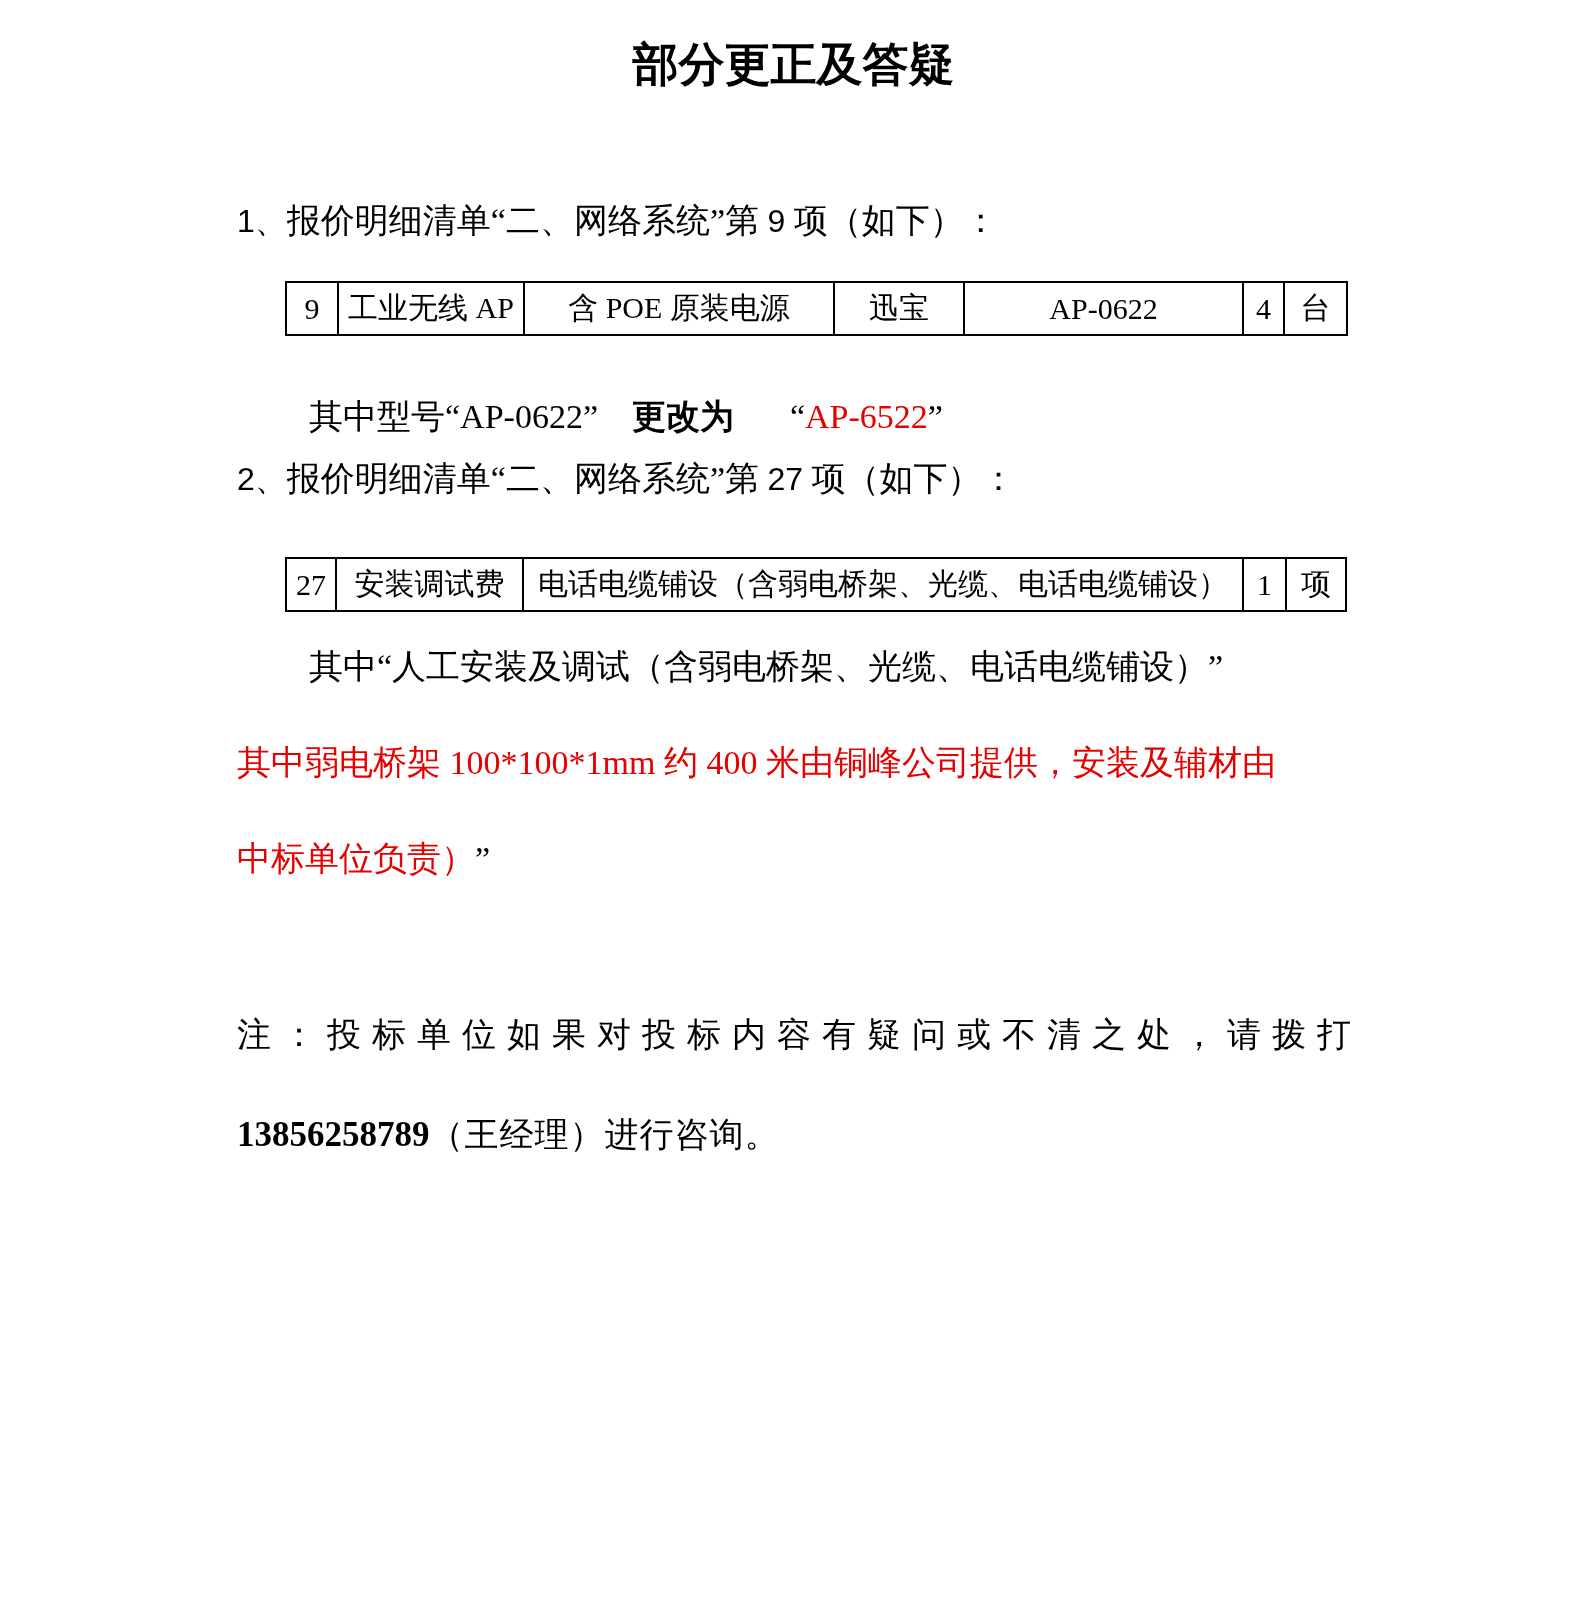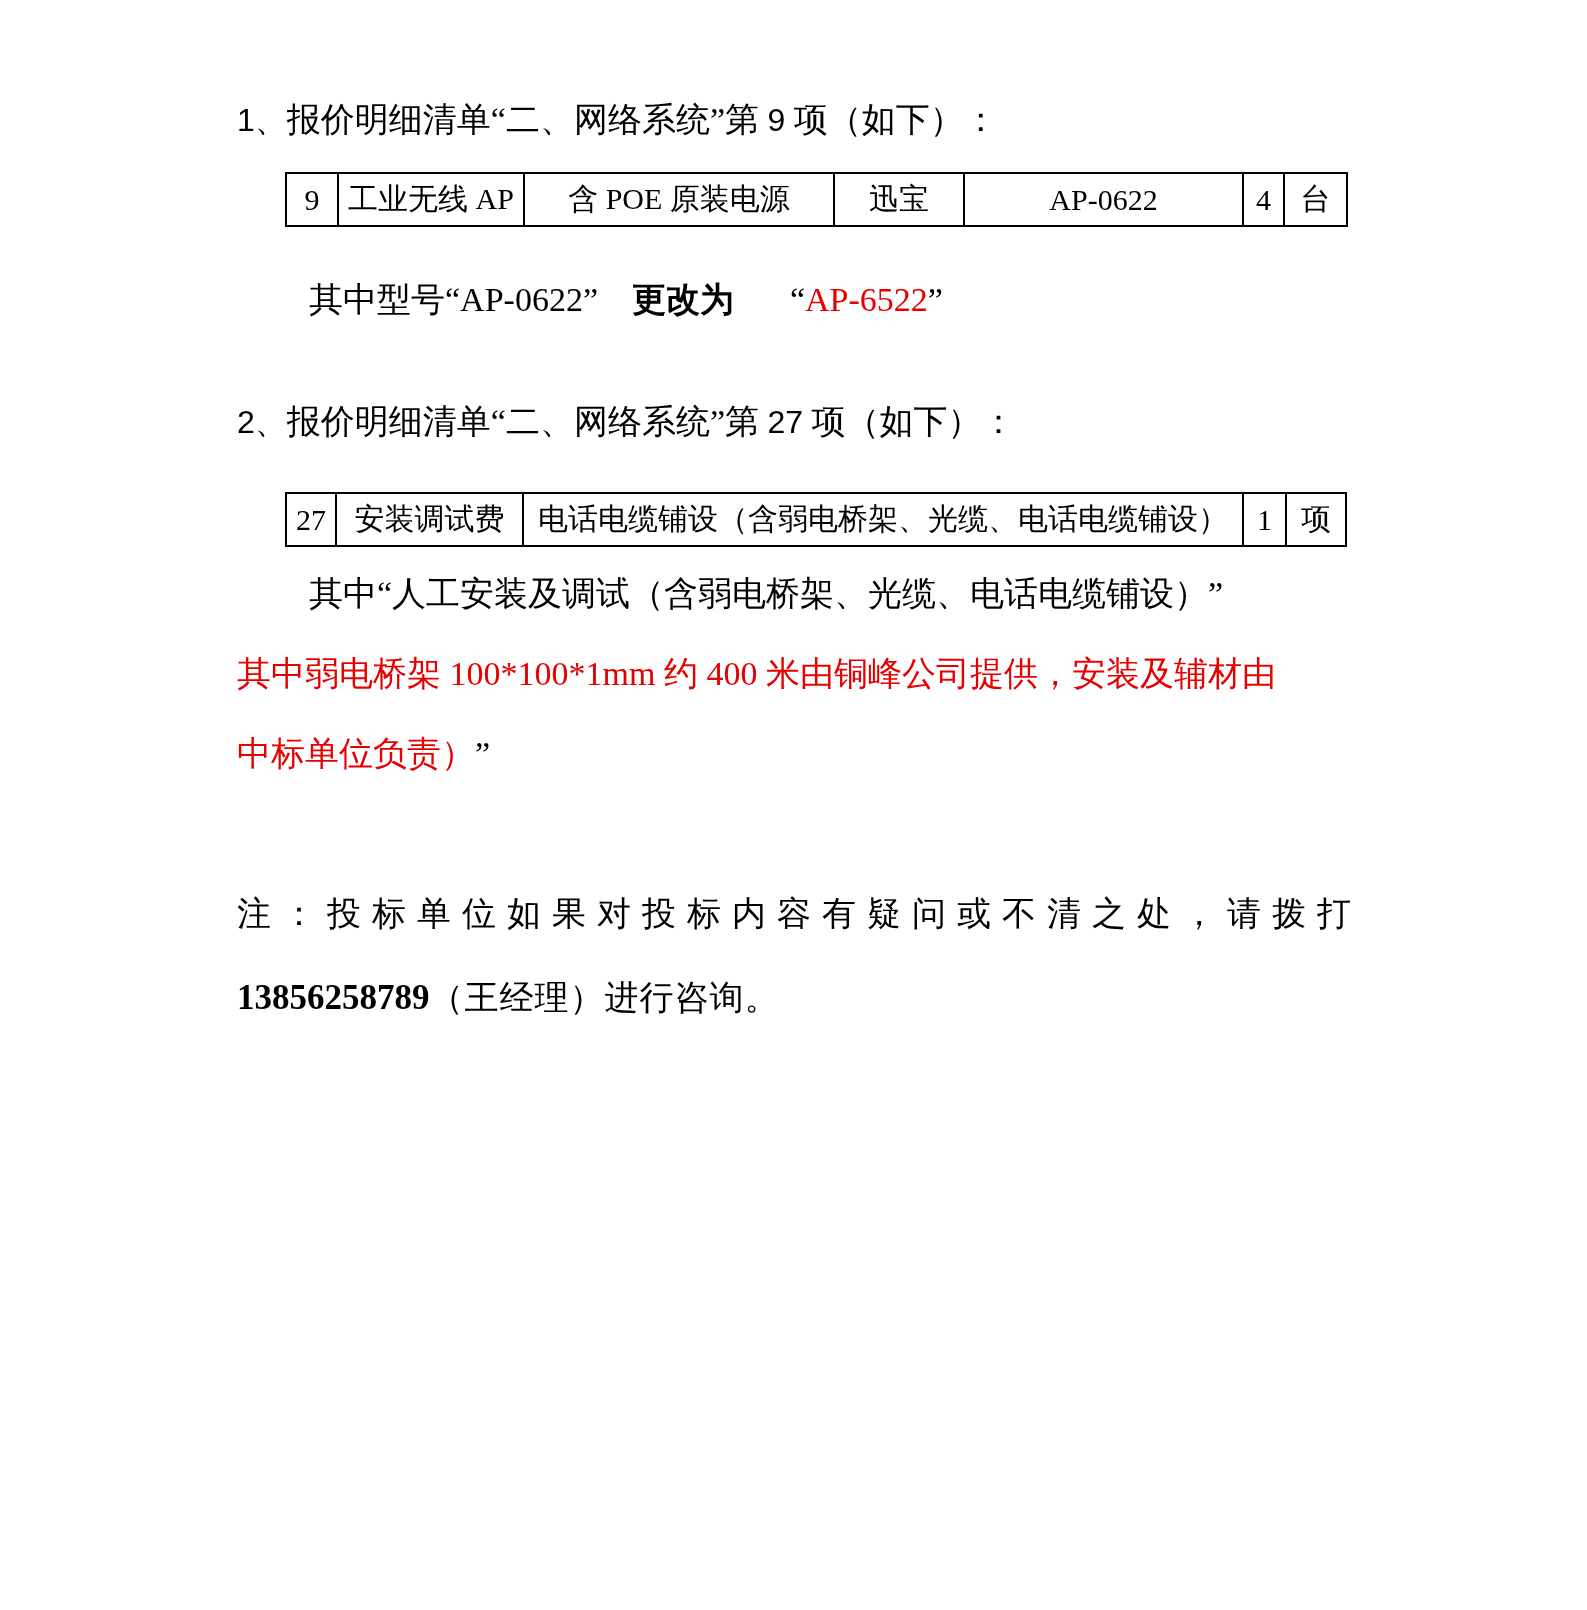--- a/index.html
+++ b/index.html
@@ -14,24 +14,24 @@
 
   .title-line {
     text-align: center;
     font-weight: bold;
     font-size: 46px;
     line-height: 56px;
   }
   .title-1 { margin-top: 152px; }
   .title-2 { margin-top: 37px; }
 
-  .body-line { font-size: 34px; line-height: 46px; white-space: nowrap; }
+  .body-line { font-size: 34px; line-height: 62px; white-space: nowrap; }
   .heading { margin-top: 0; }
   .h1 { margin-top: 97px; }
-  .h2 { margin-top: 76px; }
+  .h2 { }
   .num, .item-no { font-family: "Liberation Sans", "DejaVu Sans", sans-serif; font-size: 32px; }
 
   table {
     border-collapse: collapse;
     table-layout: fixed;
     margin-left: 48px;
     font-size: 30px;
   }
   .t1 { margin-top: 29px; width: 1061px; }
   .t2 { margin-top: 47px; width: 1060px; }
@@ -64,20 +64,21 @@
     font-weight: bold;
     font-size: 35px;
     letter-spacing: 0;
   }
 </style>
 </head>
 <body>
 
 <div class="page">
 
+  <div class="title-line title-2">部分更正及答疑</div>
 
   <div class="body-line heading h1">
     <span class="num">1、</span><span>报价明细清单“二、网络系统”第 </span><span class="item-no">9</span><span> 项（如下）：</span>
   </div>
 
   <table class="t1">
     <colgroup>
       <col style="width:52px">
         <col style="width:186px">
         <col style="width:310px">

